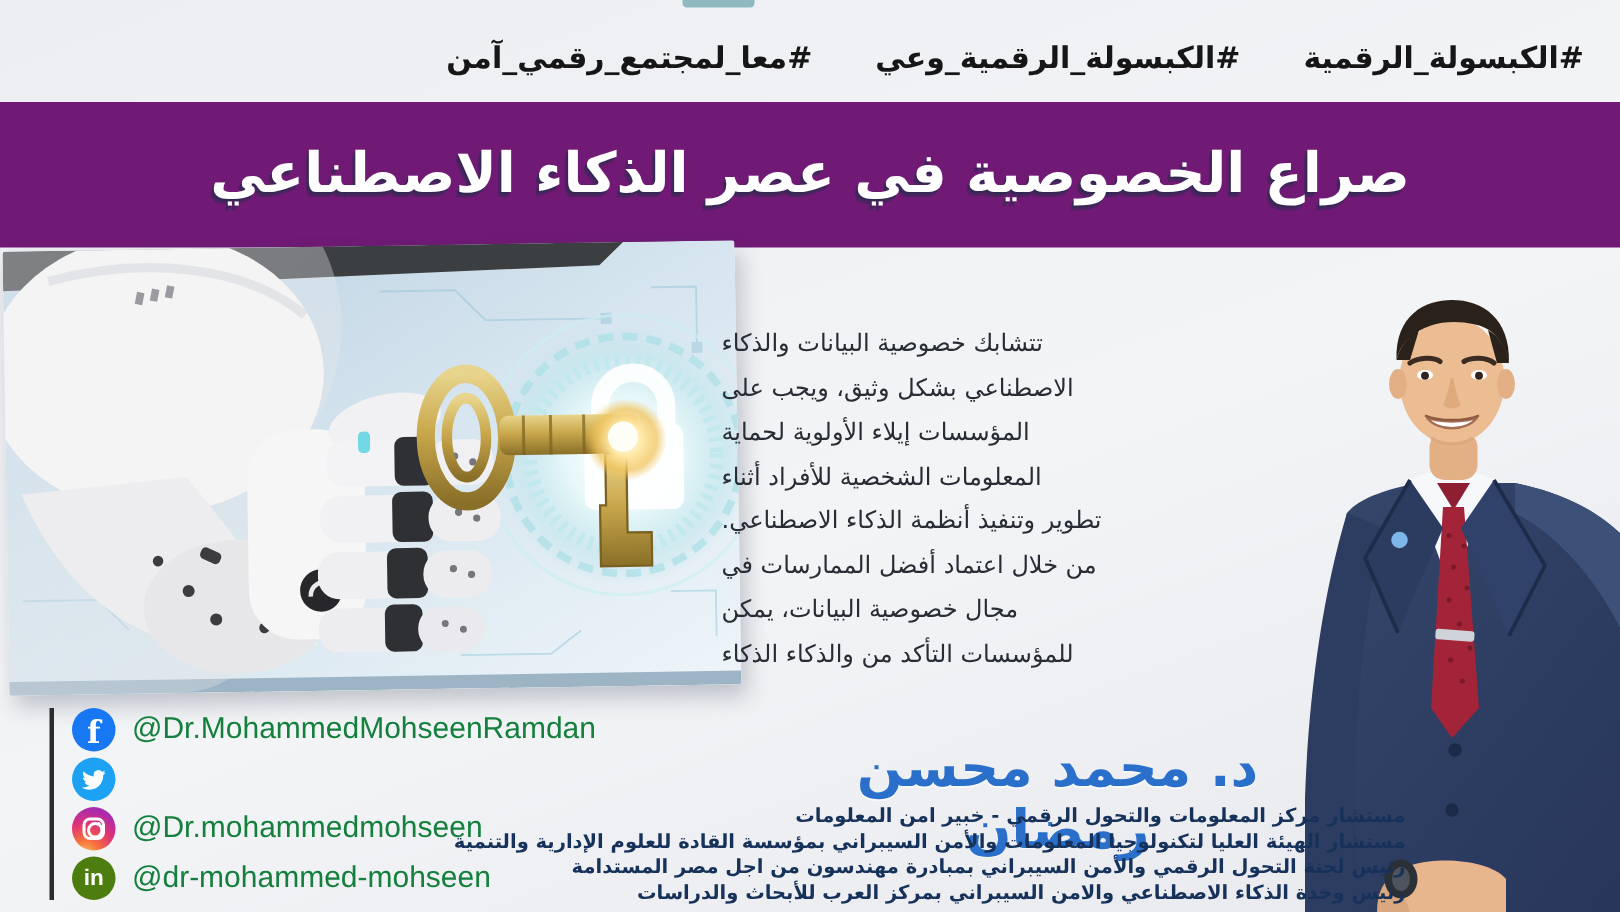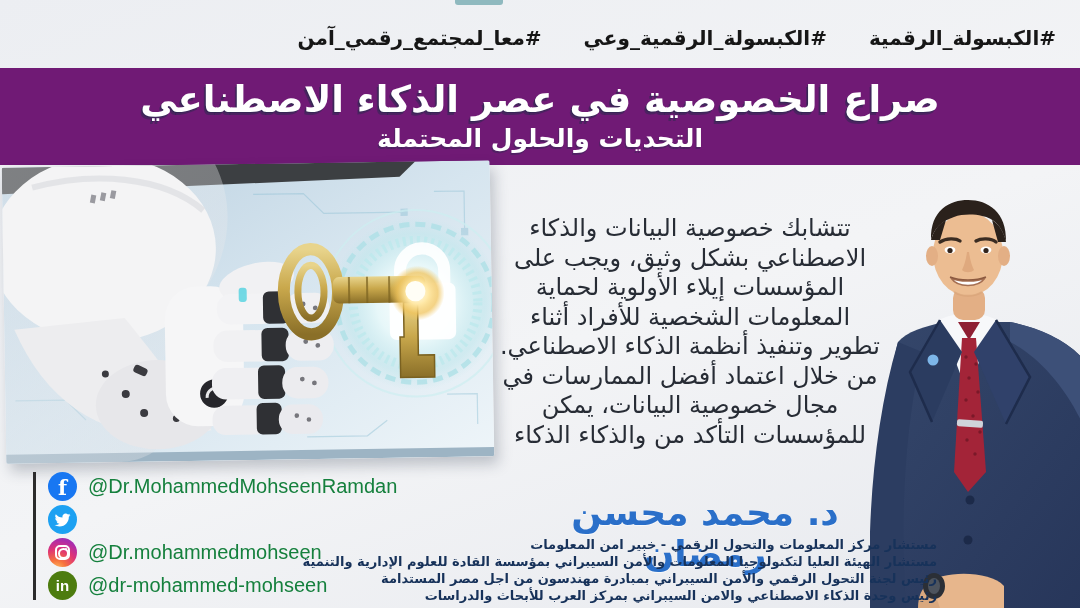--- a/index.html
+++ b/index.html
@@ -45,23 +45,23 @@
   .robot-figure{
     position:absolute; left:4px; top:164px; width:488px; height:296px;
     transform:rotate(-0.9deg);
     box-shadow:4px 8px 14px rgba(40,50,70,.25);
     border-radius:2px; overflow:hidden;
   }
   .robot-figure svg{ display:block; width:100%; height:100%; }
 
   
   .article{
-    position:absolute; left:494px; top:214px; width:392px;
-    direction:rtl; text-align:center;
-    font-size:24px; line-height:29.5px; color:#272c35; font-weight:500;
+    position:absolute; left:481px; top:214px; width:392px;
+    direction:rtl; text-align:left;
+    font-size:16px; line-height:29.5px; color:#272c35; font-weight:500;
   }
   .article .line{ display:block; white-space:nowrap; }
 
   
   .portrait{
     position:absolute; right:-6px; top:192px; width:216px; height:416px;
   }
   .portrait svg{ display:block; width:100%; height:100%; }
 
   
@@ -120,21 +120,20 @@
   <div class="top-logo-sliver"></div>
 
   <div class="hashtags">
     <span class="tag">#الكبسولة_الرقمية</span>
     <span class="tag">#الكبسولة_الرقمية_وعي</span>
     <span class="tag">#معا_لمجتمع_رقمي_آمن</span>
   </div>
 
   <div class="banner">
     <div class="title">صراع الخصوصية في عصر الذكاء الاصطناعي</div>
-    <div class="subtitle">التحديات والحلول المحتملة</div>
   </div>
 
   <div class="robot-figure">
     <svg viewBox="0 0 486 292" preserveAspectRatio="none">
       <defs>
         <linearGradient id="bgGrad" x1="0" y1="0" x2="1" y2="1">
           <stop offset="0" stop-color="#b9cfdf"></stop>
           <stop offset="0.5" stop-color="#d6e5ef"></stop>
           <stop offset="1" stop-color="#eef5f9"></stop>
         </linearGradient>

